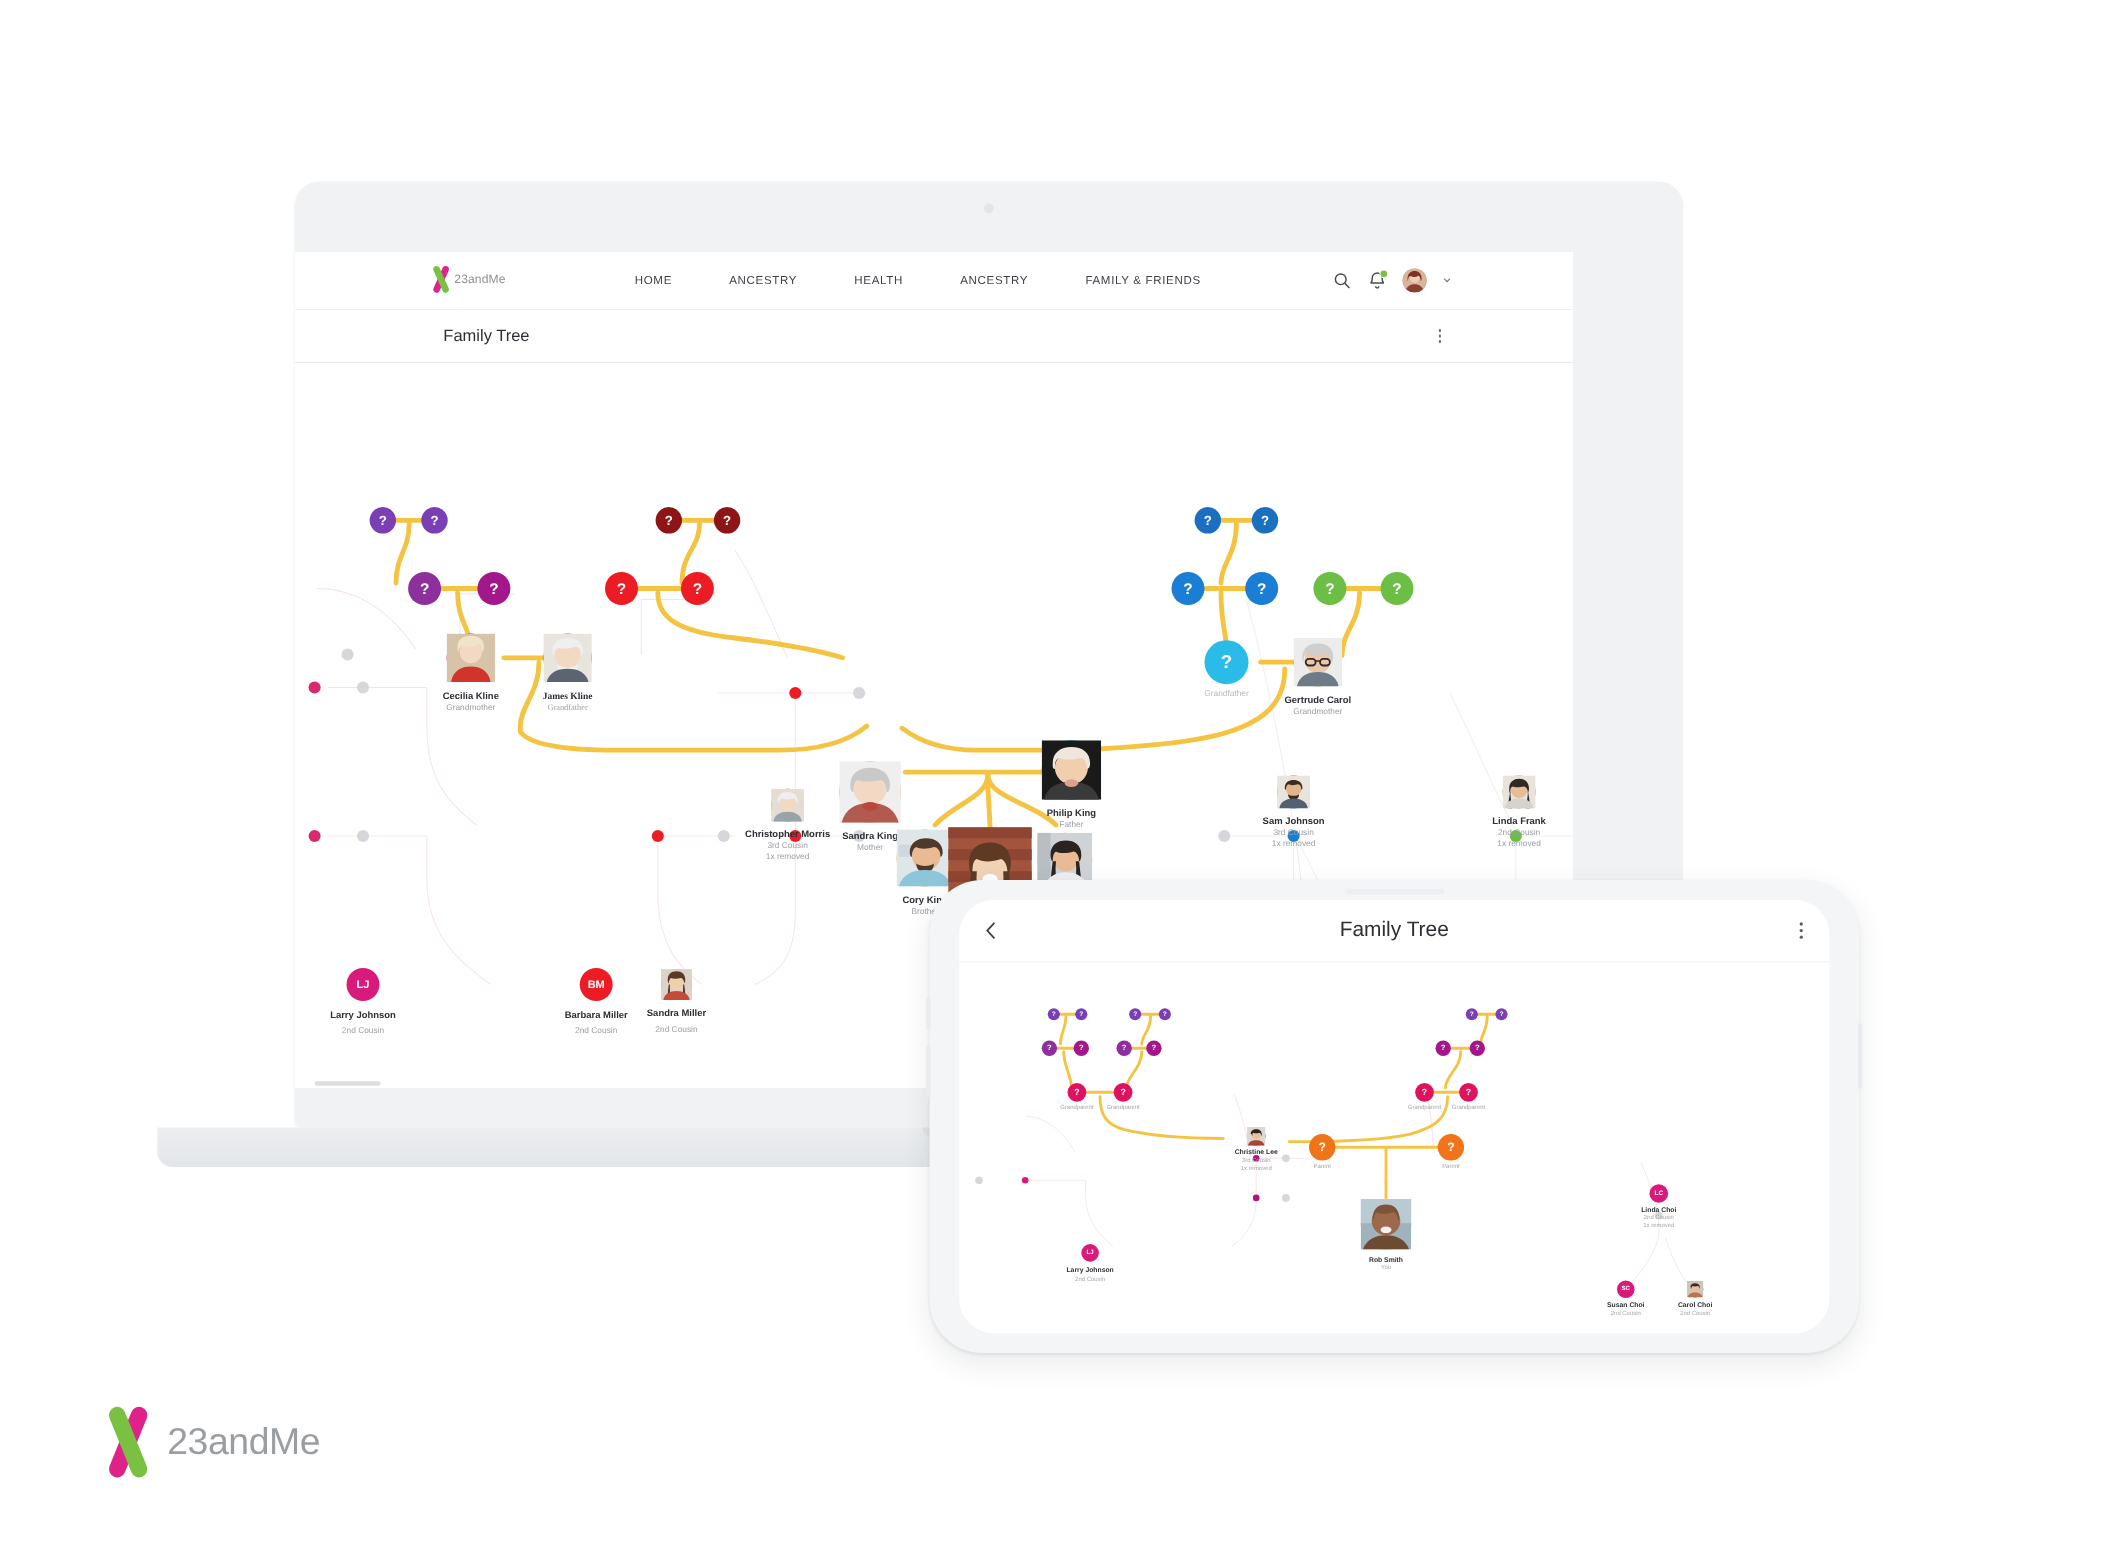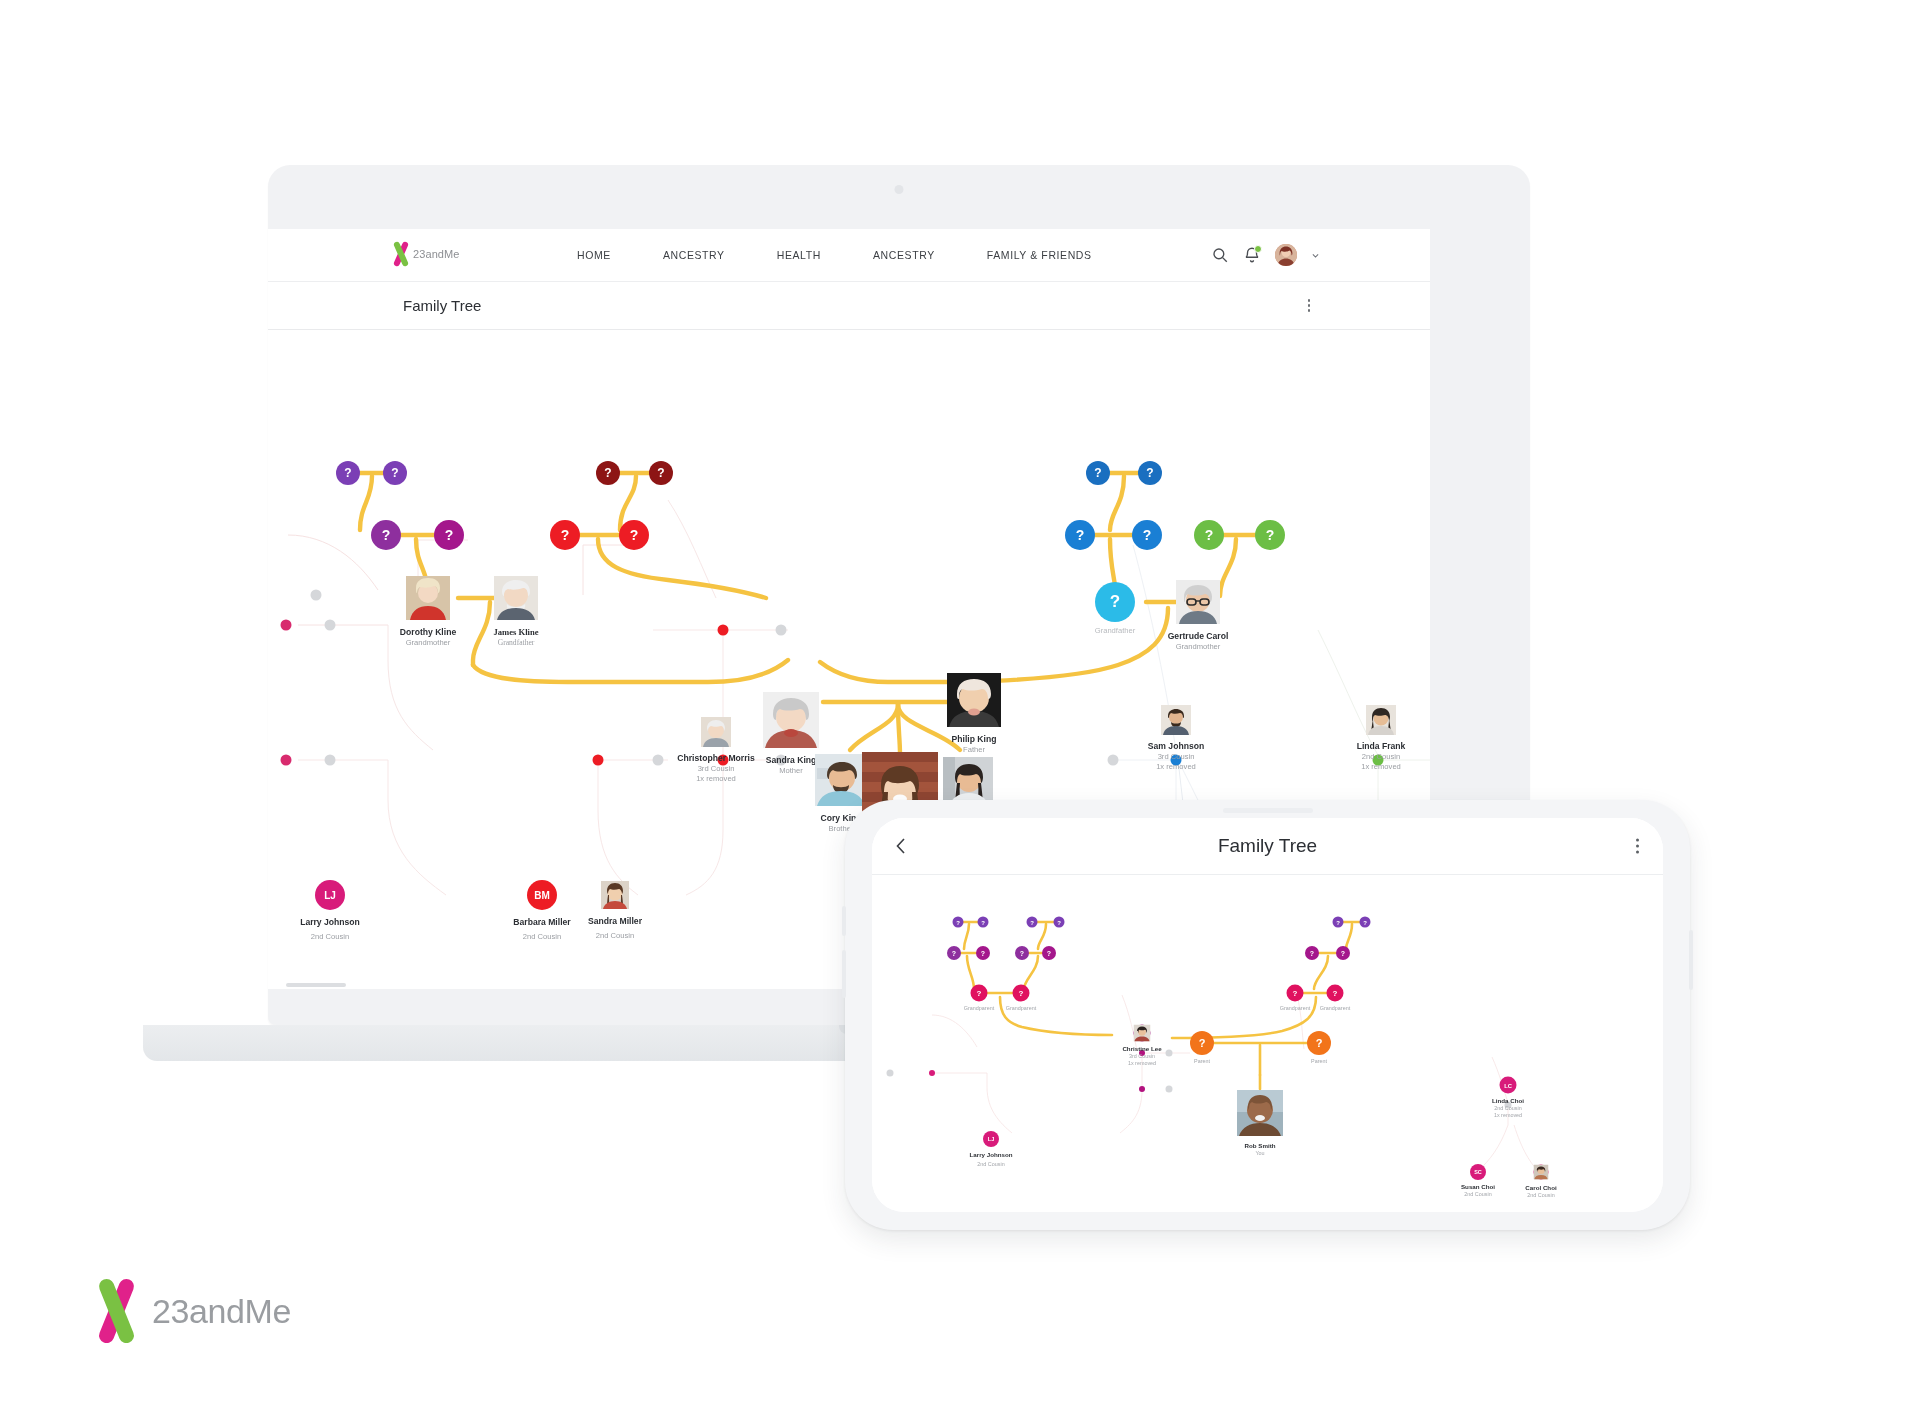--- a/index.html
+++ b/index.html
@@ -335,21 +335,21 @@
           <div class="node" style="left:160px;top:268px;">
             <div class="photo" style="width:44px;height:44px;border:3px solid #c2185b;">
               <svg viewBox="0 0 44 44" width="44" height="44">
                 <rect width="44" height="44" fill="#d7c4a8"></rect>
                 <circle cx="22" cy="17" r="10" fill="#f3d9c3"></circle>
                 <path d="M10 12c0-7 5-10 12-10s12 3 12 10c0 3-1 5-2 5 0-5-2-7-4-7-4 2-11 2-14 1-2 1-3 3-3 6-1 0-1-2-1-5z" fill="#f0e4c8"></path>
                 <path d="M4 44c2-10 9-14 18-14s16 4 18 14z" fill="#d0342c"></path>
               </svg>
             </div>
             <div class="label" style="top:50px;">
-              <div class="nm">Dorothy Kline</div>
+              <div class="nm">Cecilia Kline</div>
               <div class="rel">Grandmother</div>
             </div>
           </div>
 
           <div class="node" style="left:248px;top:268px;">
             <div class="photo" style="width:44px;height:44px;border:3px solid #e02020;">
               <svg viewBox="0 0 44 44" width="44" height="44">
                 <rect width="44" height="44" fill="#e8e4de"></rect>
                 <circle cx="22" cy="19" r="12" fill="#f2d9c4"></circle>
                 <path d="M8 16c0-8 6-12 14-12s14 4 14 12c0 2-1 4-2 4 0-6-2-8-5-8-5 2-12 2-15 1-3 1-4 3-4 7-1 0-2-2-2-4z" fill="#efefef"></path>

